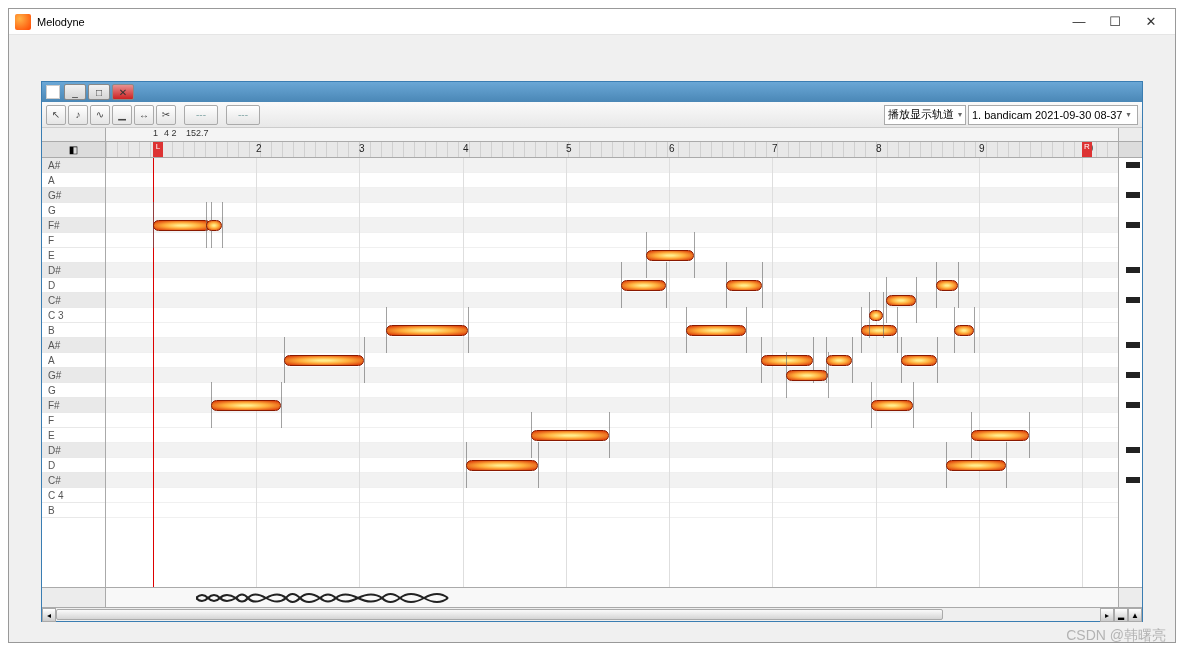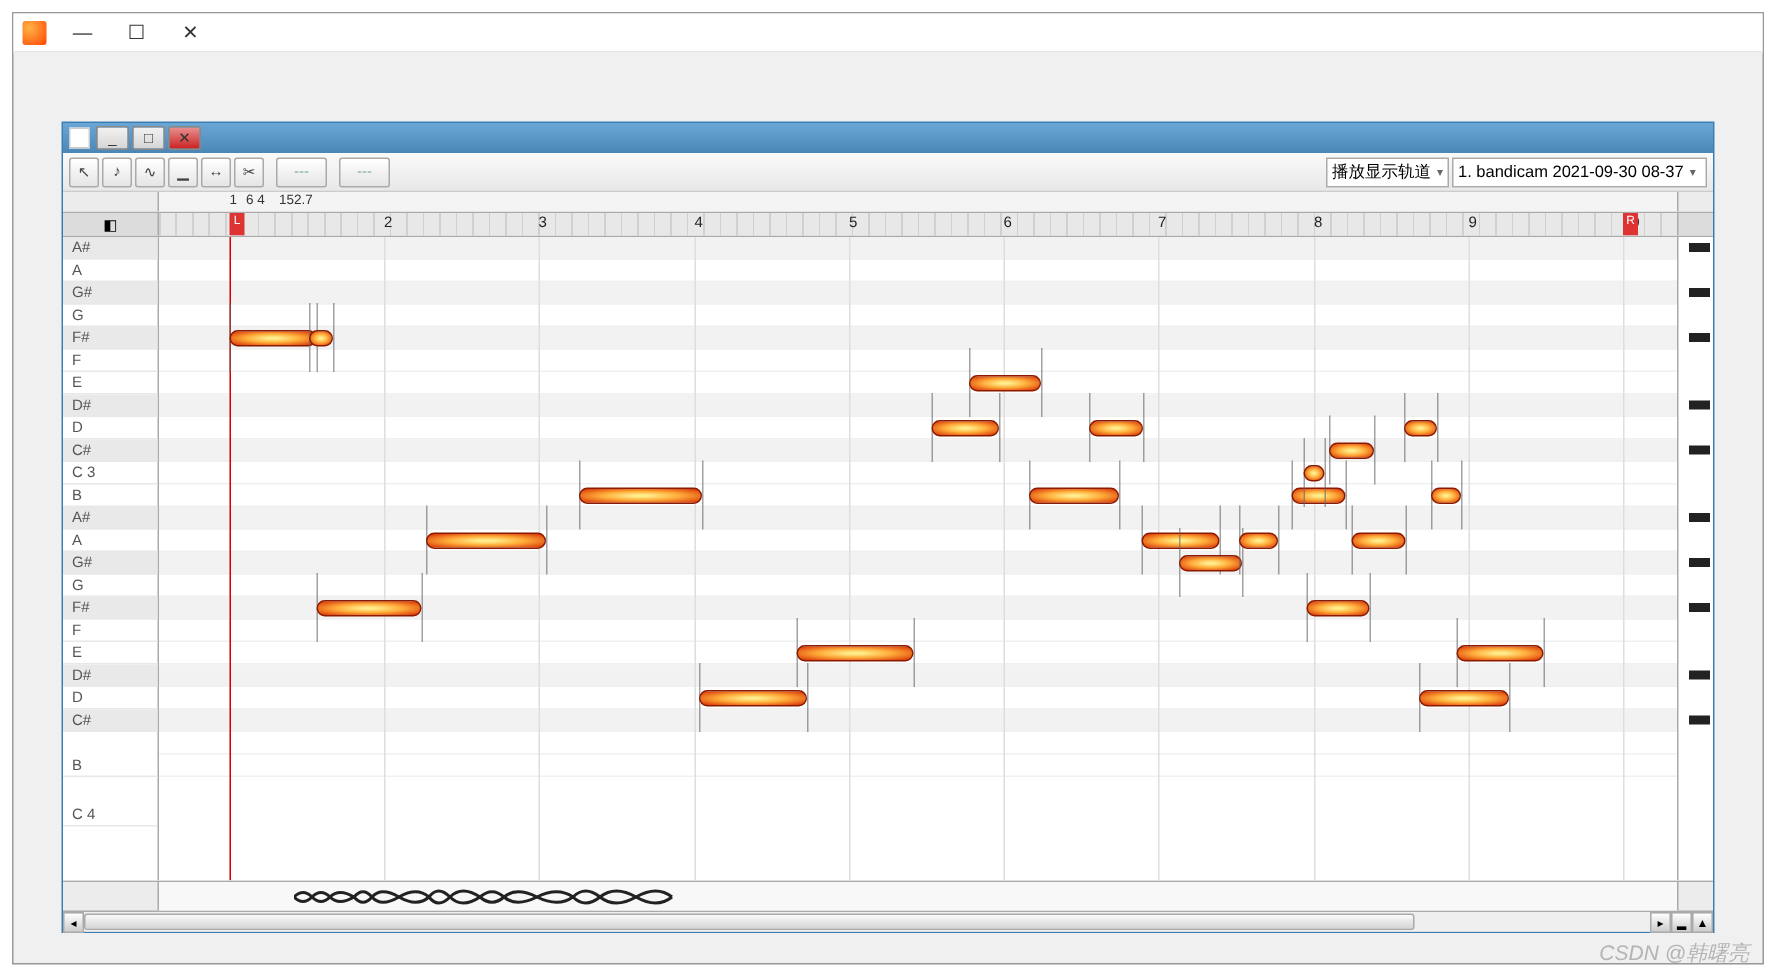--- a/index.html
+++ b/index.html
@@ -52,28 +52,29 @@
 .piano-key{position:absolute;right:2px;height:6px;width:14px;background:#222}
 .mini-wave{height:20px;border-top:1px solid #aaa;display:flex}
 .mini-corner{width:64px;background:#ececec;border-right:1px solid #aaa}
 .mini-track{flex:1;background:#f8f8f8;position:relative}
 .mini-track svg{position:absolute;left:90px;top:2px}
 .mini-end{width:24px;background:#ececec;border-left:1px solid #aaa}
 .scrollbar-h{height:14px;border-top:1px solid #aaa;display:flex;background:#e5e5e5}
 .sb-btn{width:14px;height:14px;background:linear-gradient(#fff,#ccc);border:1px solid #aaa;display:flex;align-items:center;justify-content:center;font-size:8px}
 .sb-track{flex:1;position:relative;background:#efefef}
 .sb-thumb{position:absolute;top:1px;bottom:1px;left:0;width:85%;background:linear-gradient(#fafafa,#d5d5d5);border:1px solid #aaa;border-radius:2px}
-.watermark{position:absolute;right:18px;bottom:6px;font-size:14px;color:rgba(120,120,120,.5);font-style:italic}
+.watermark{position:absolute;right:18px;bottom:6px;font-size:14px;color:rgba(120,120,120,.5);}
 </style>
 </head>
 <body>
 
 <div class="outer-shadow">
   <div class="titlebar">
     <span class="logo"></span>
+    <span class="title">Melodyne</span>
     <div class="win-controls">
       <div class="win-btn">—</div>
       <div class="win-btn">☐</div>
       <div class="win-btn close">✕</div>
     </div>
   </div>
 
 
   <div class="inner-window">
     <div class="inner-titlebar">
@@ -104,21 +105,21 @@
       <div class="tselect" style="min-width:170px">
         <span>1. bandicam 2021-09-30 08-37</span>
         <span class="arrow">▾</span>
       </div>
     </div>
 
     <div class="sig-area">
       <div class="sig-corner"></div>
       <div class="sig-strip" id="sig-strip">
         <span class="sig" style="left:47px">1</span>
-        <span class="sig" style="left:58px">6 4</span>
+        <span class="sig" style="left:58px">4 2</span>
         <span class="sig" style="left:80px">152.7</span>
       </div>
       <div class="sig-end"></div>
     </div>
 
     <div class="ruler-area">
       <div class="ruler-corner">◧</div>
       <div class="ruler" id="ruler">
           <span class="label" style="left: 47px;">1</span>
           <span class="label" style="left: 150px;">2</span>
@@ -153,21 +154,21 @@
           <div class="pitch-row sharp" style="top: 180px;">A#</div>
           <div class="pitch-row" style="top: 195px;">A</div>
           <div class="pitch-row sharp" style="top: 210px;">G#</div>
           <div class="pitch-row" style="top: 225px;">G</div>
           <div class="pitch-row sharp" style="top: 240px;">F#</div>
           <div class="pitch-row" style="top: 255px;">F</div>
           <div class="pitch-row" style="top: 270px;">E</div>
           <div class="pitch-row sharp" style="top: 285px;">D#</div>
           <div class="pitch-row" style="top: 300px;">D</div>
           <div class="pitch-row sharp" style="top: 315px;">C#</div>
-          <div class="pitch-row" style="top: 330px; margin-top: 48px;">C 4</div>
+          <div class="pitch-row" style="top: 330px;">C 4</div>
           <div class="pitch-row" style="top: 345px;">B</div>
         </div>
       <div class="note-area" id="note-area">
           <div class="grid-row sharp" style="top: 0px;"></div>
           <div class="grid-row" style="top: 15px;"></div>
           <div class="grid-row sharp" style="top: 30px;"></div>
           <div class="grid-row" style="top: 45px;"></div>
           <div class="grid-row sharp" style="top: 60px;"></div>
           <div class="grid-row" style="top: 75px;"></div>
           <div class="grid-row" style="top: 90px;"></div>

